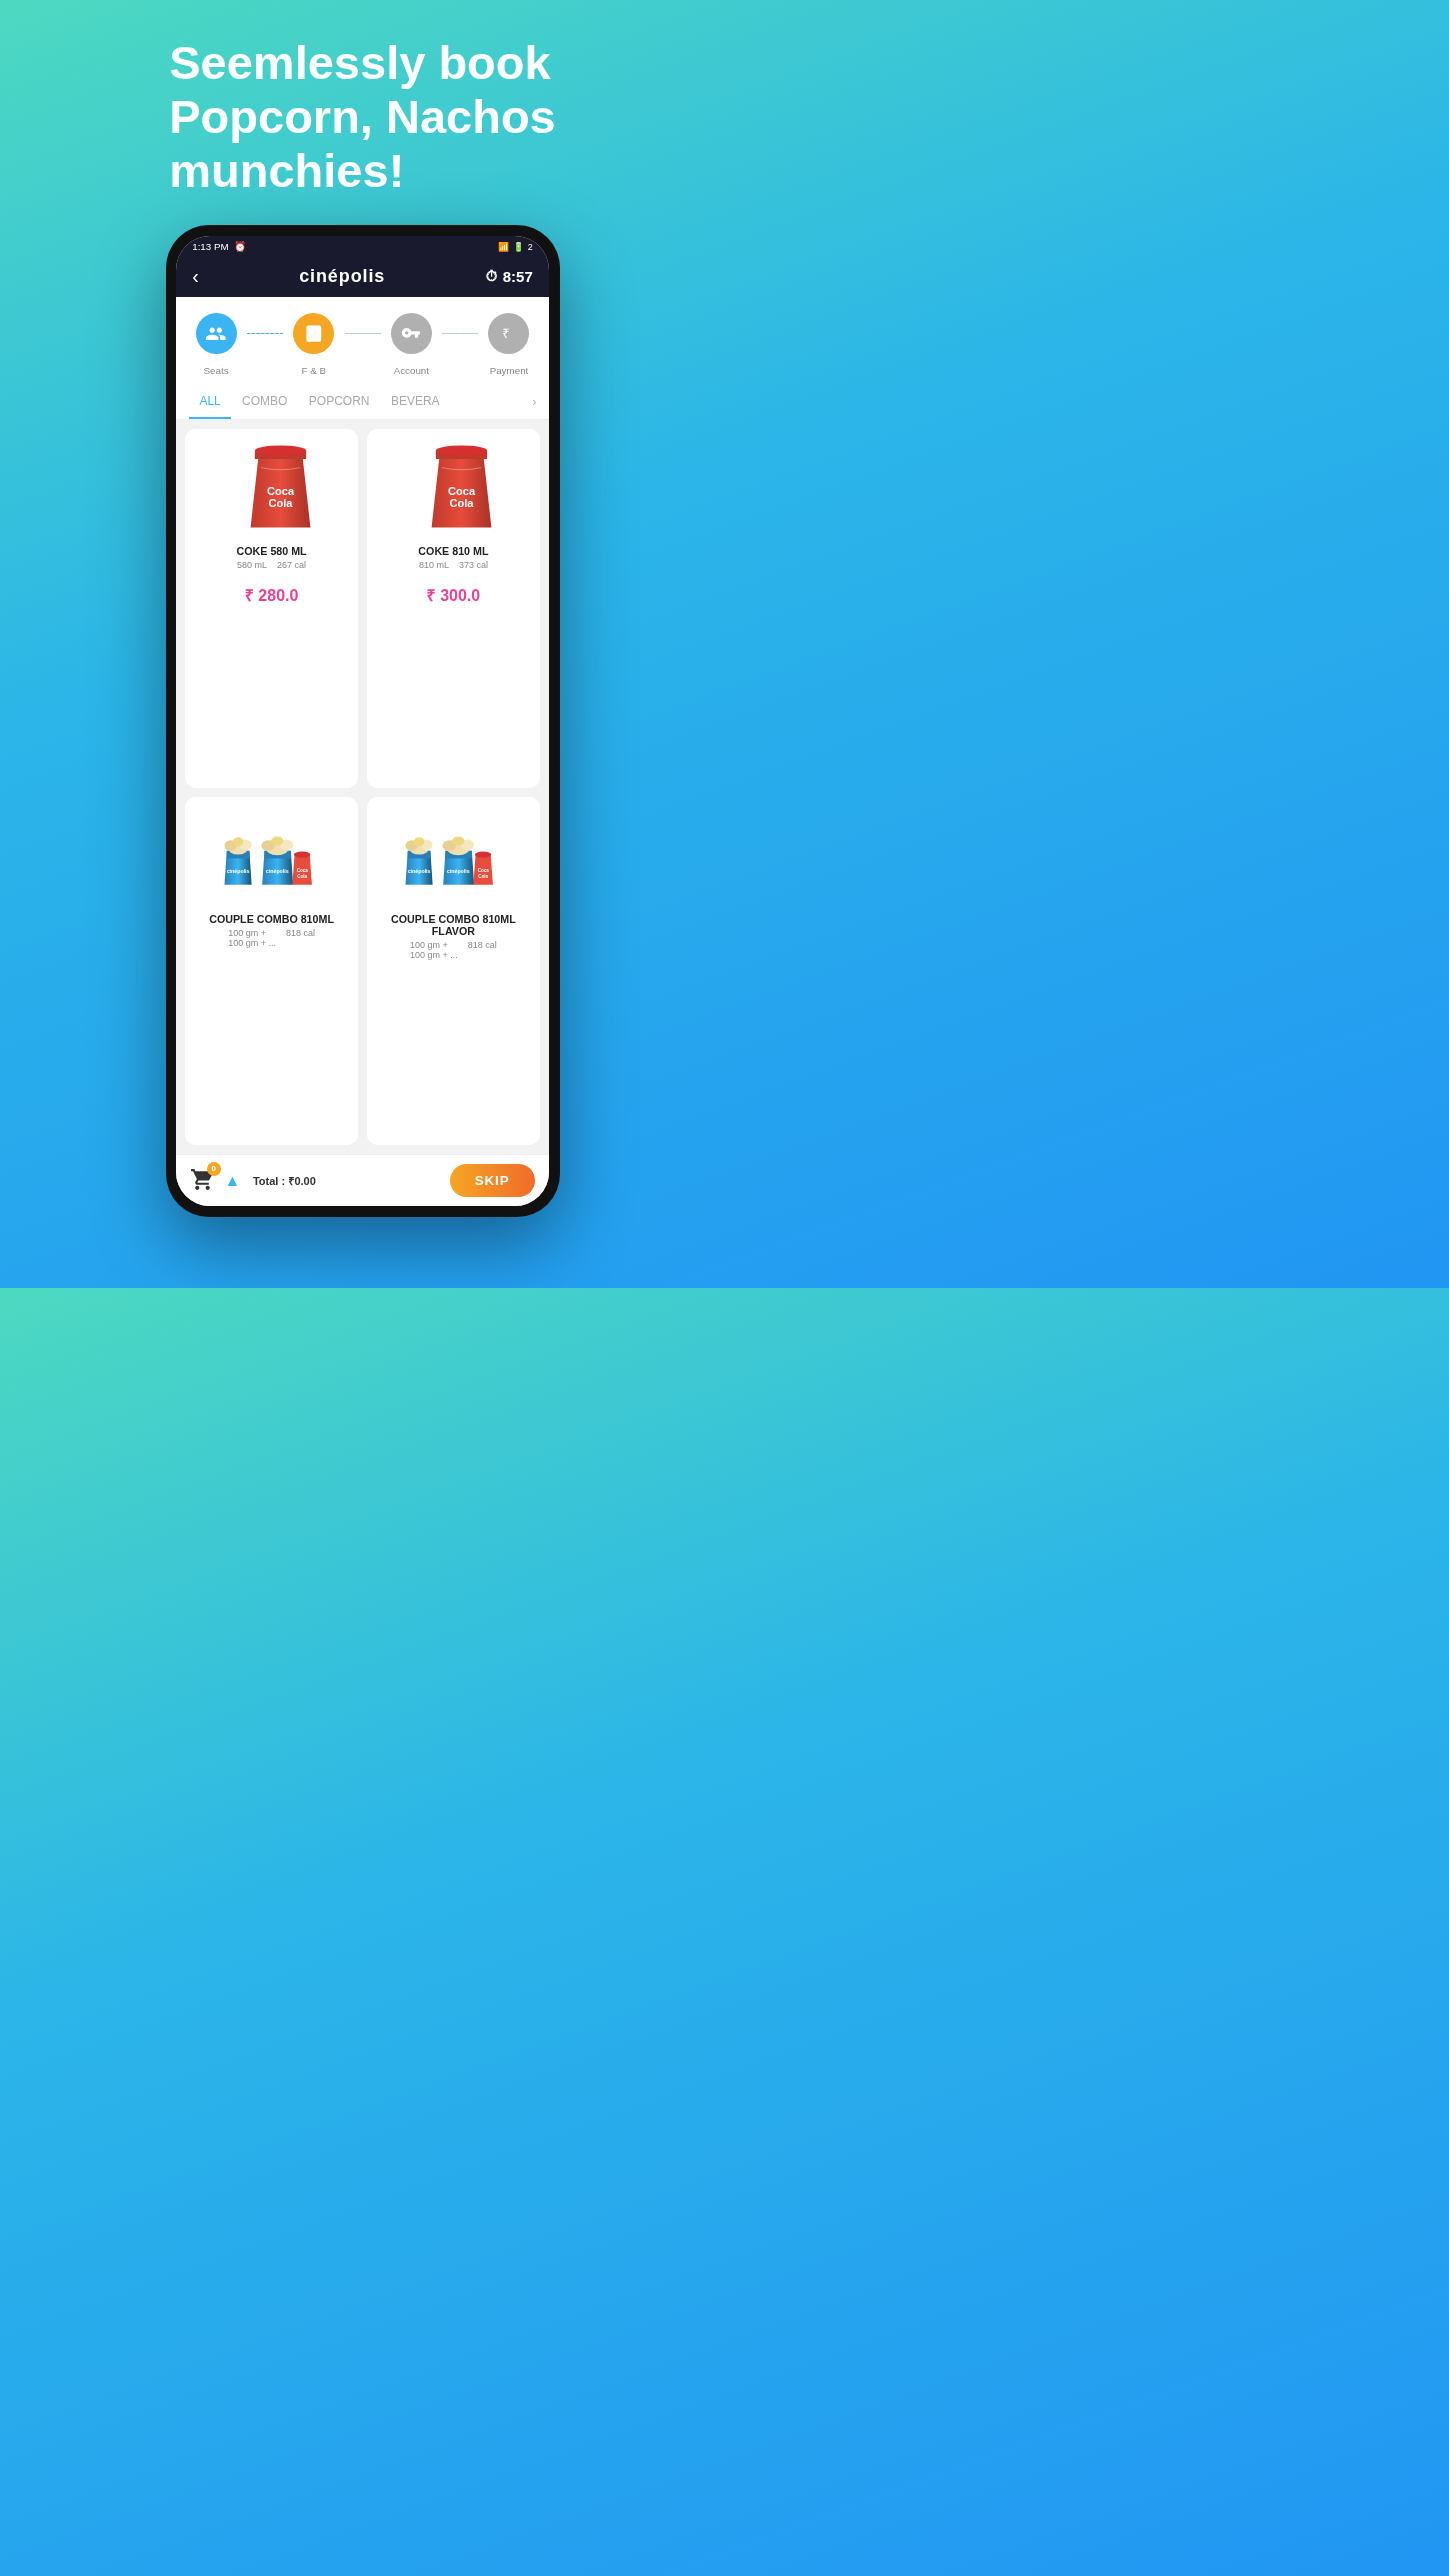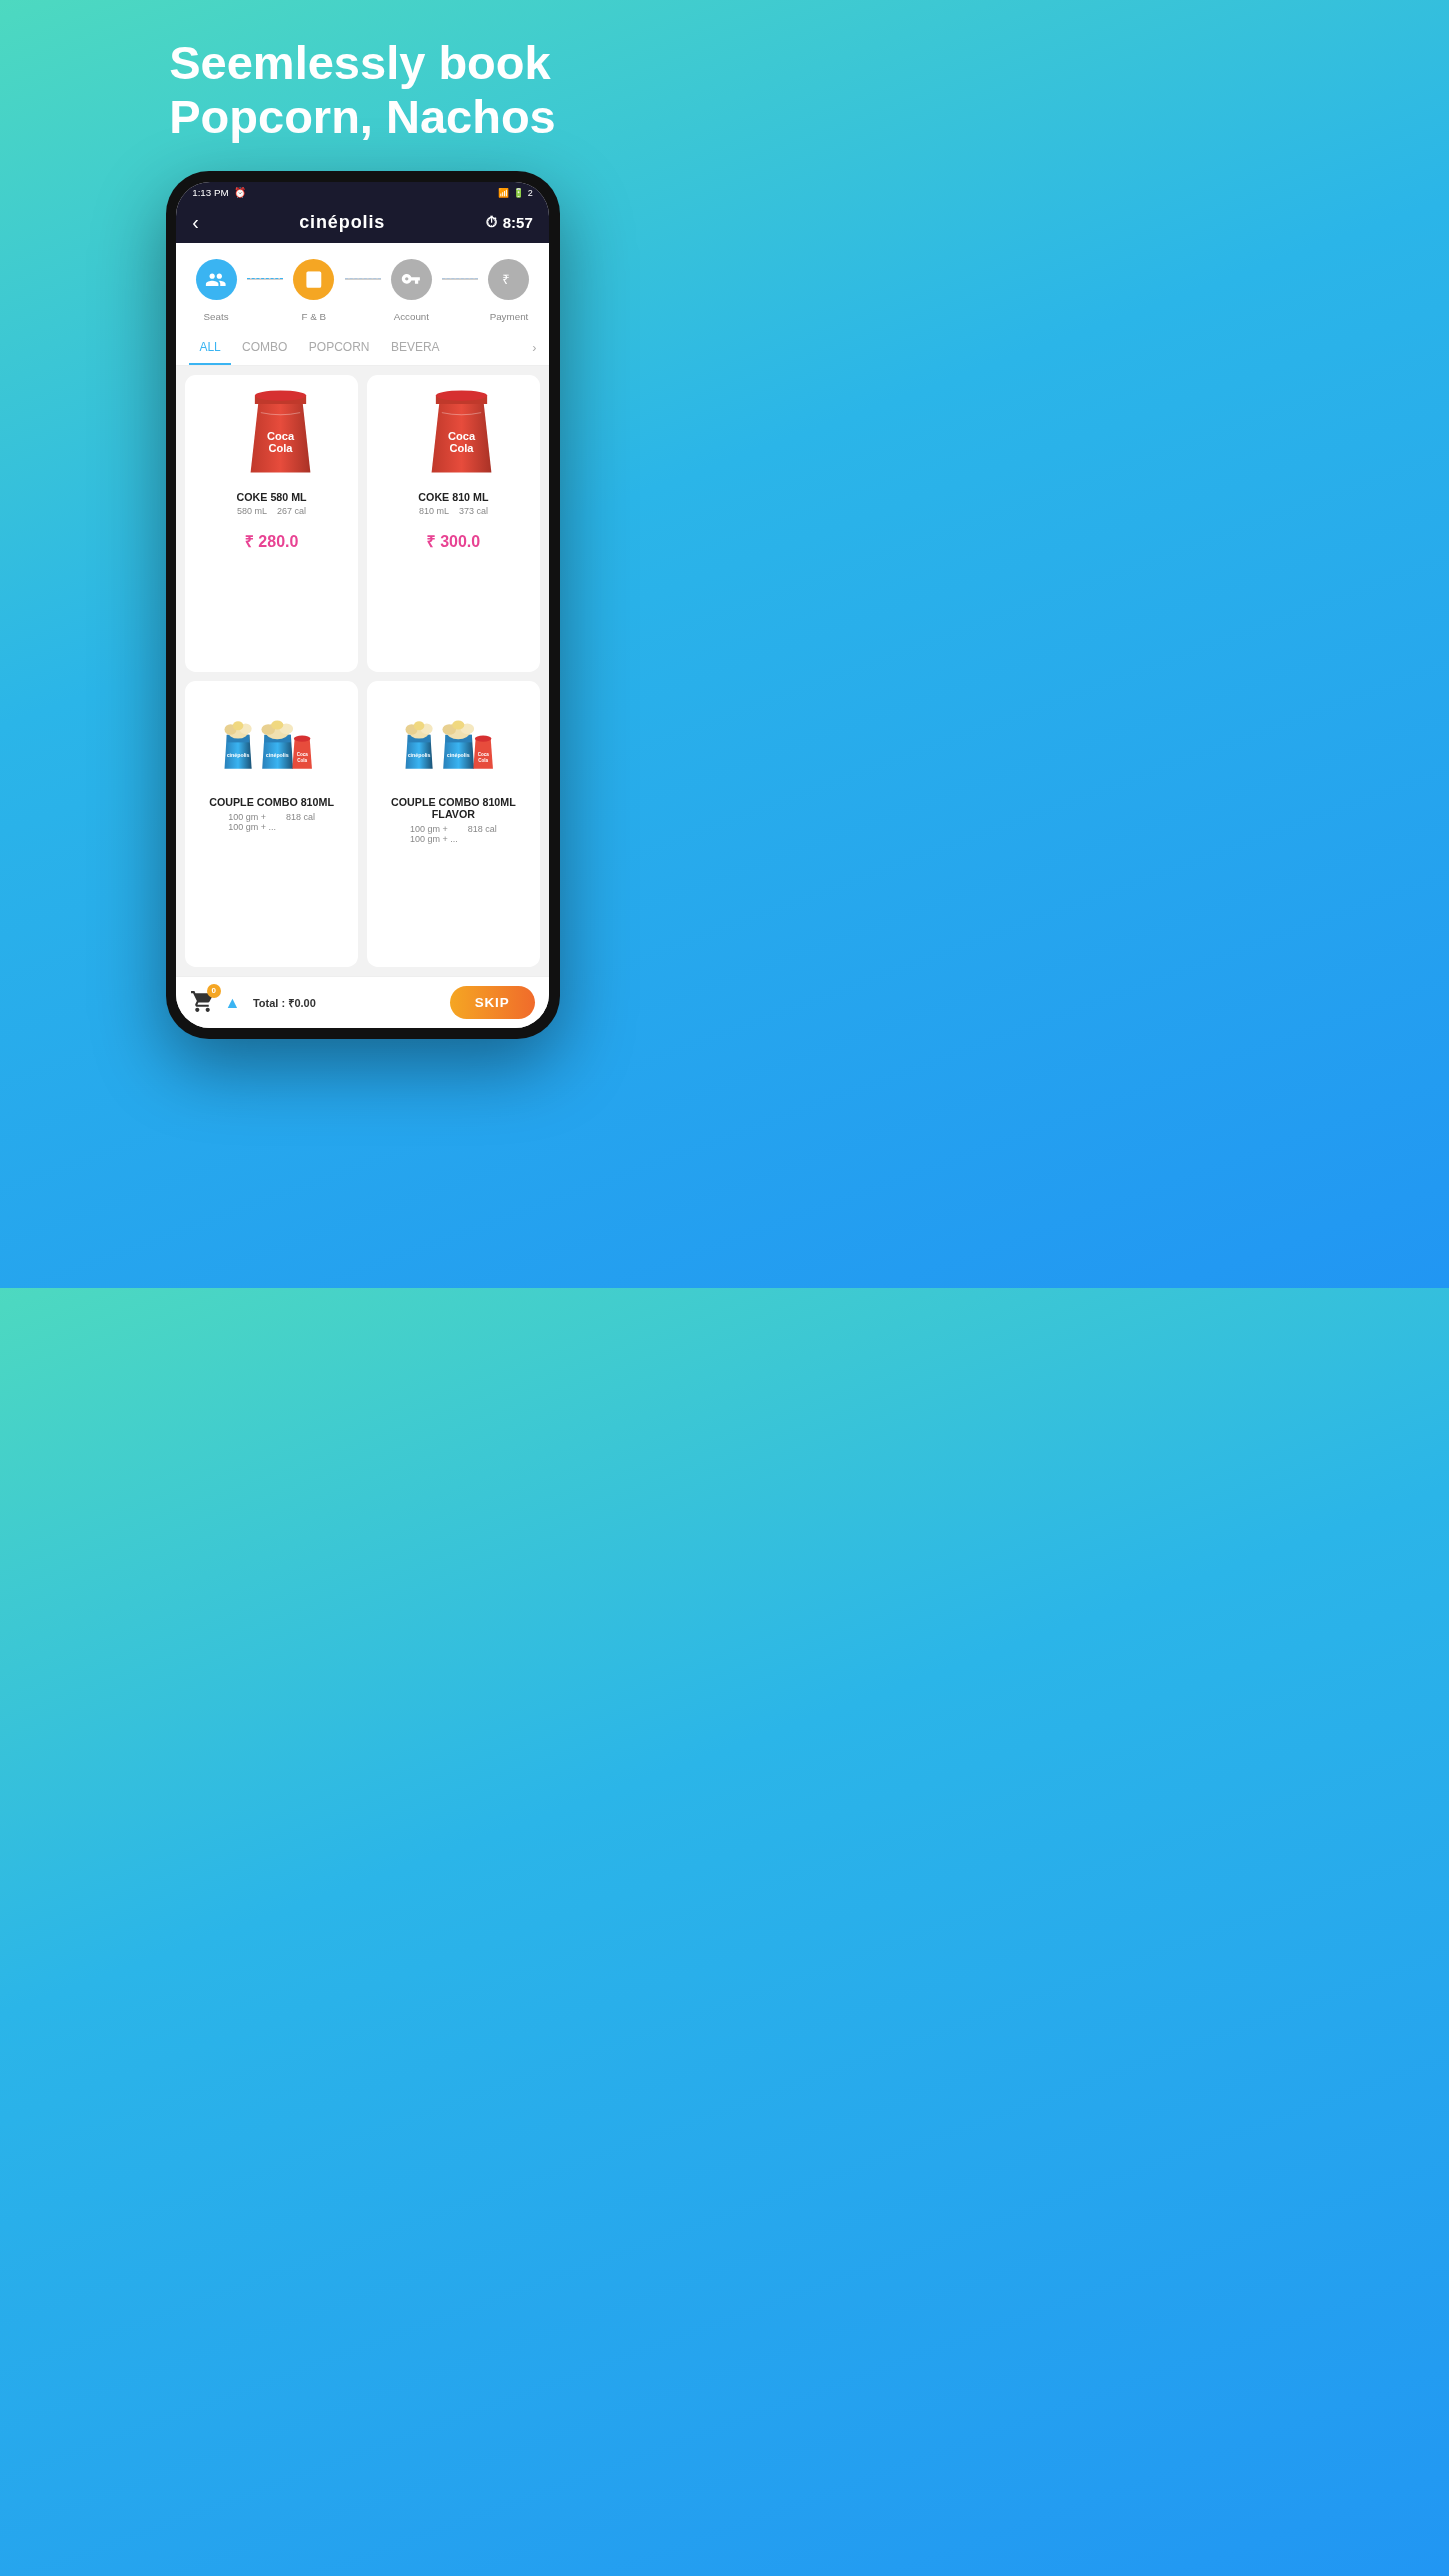--- a/index.html
+++ b/index.html
@@ -27,21 +27,21 @@
     }
     .headline .small {
       font-size: 39px;
       font-weight: 500;
       display: block;
     }
 
     
     .phone {
       width: 394px;
-      height: 868px;
+      height: 992px;
       background: #111;
       border-radius: 43px;
       padding: 10.7px;
       box-shadow: 0 27px 72px rgba(0,0,0,0.4);
       position: relative;
       margin-top: 9px;
     }
     .phone-inner {
       width: 100%;
       height: 100%;
@@ -247,20 +247,21 @@
       width: 107px;
       height: 89px;
     }
   </style>
 </head>
 <body>
 
 <div class="headline">
   <span class="big">Seemlessly book</span>
   <span class="big">Popcorn, Nachos</span>
+  <span class="big">munchies!</span>
 </div>
 
 <div class="phone">
   <div class="phone-inner">
 
     <div class="status-bar">
       <div class="status-left">
         <span>1:13 PM</span>
         <span>⏰</span>
       </div>

